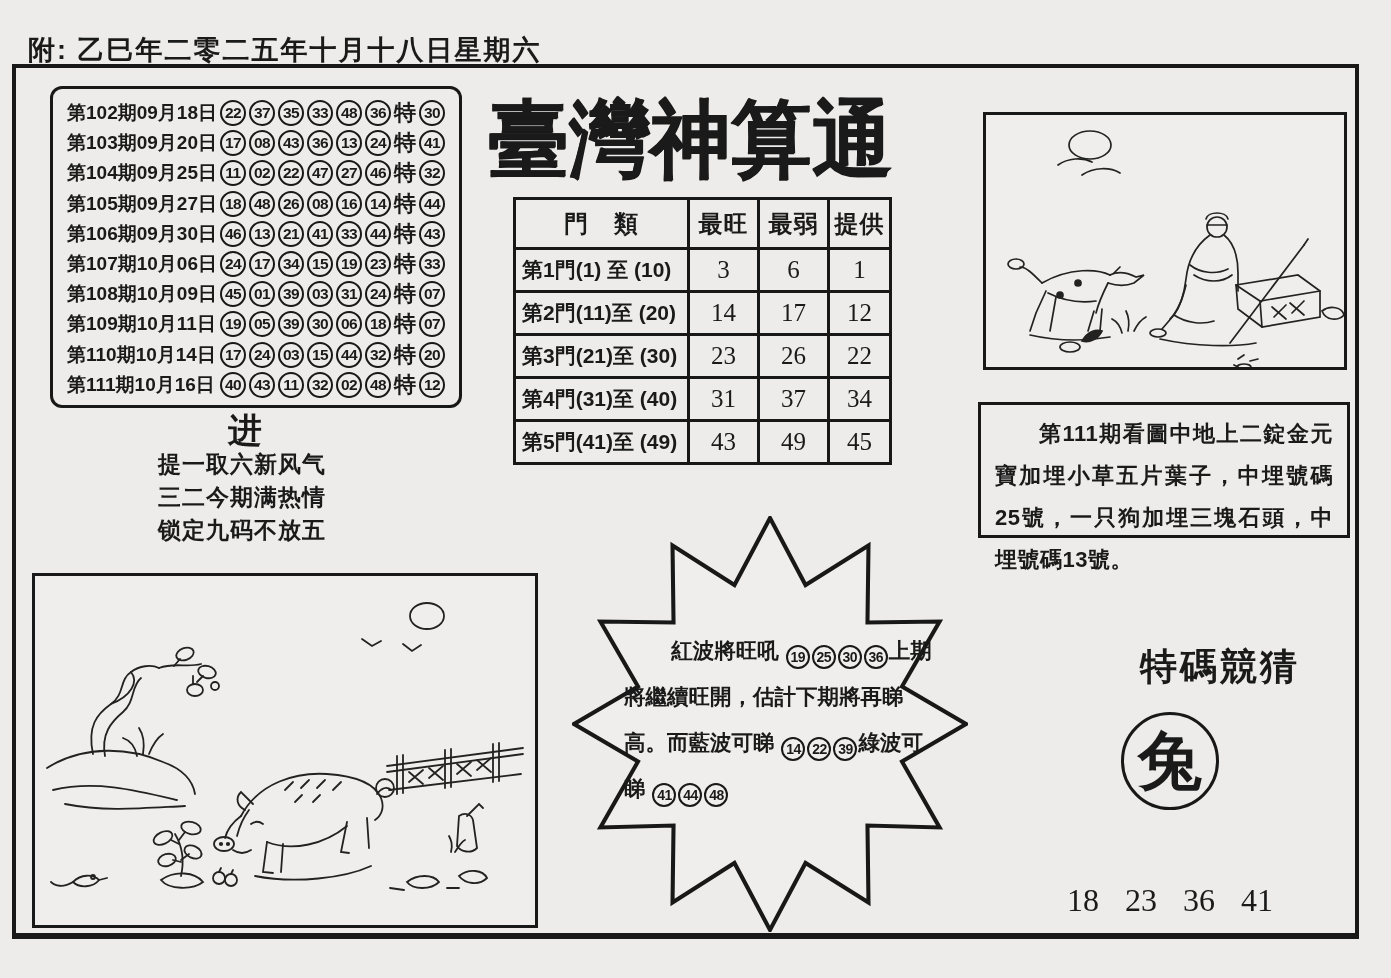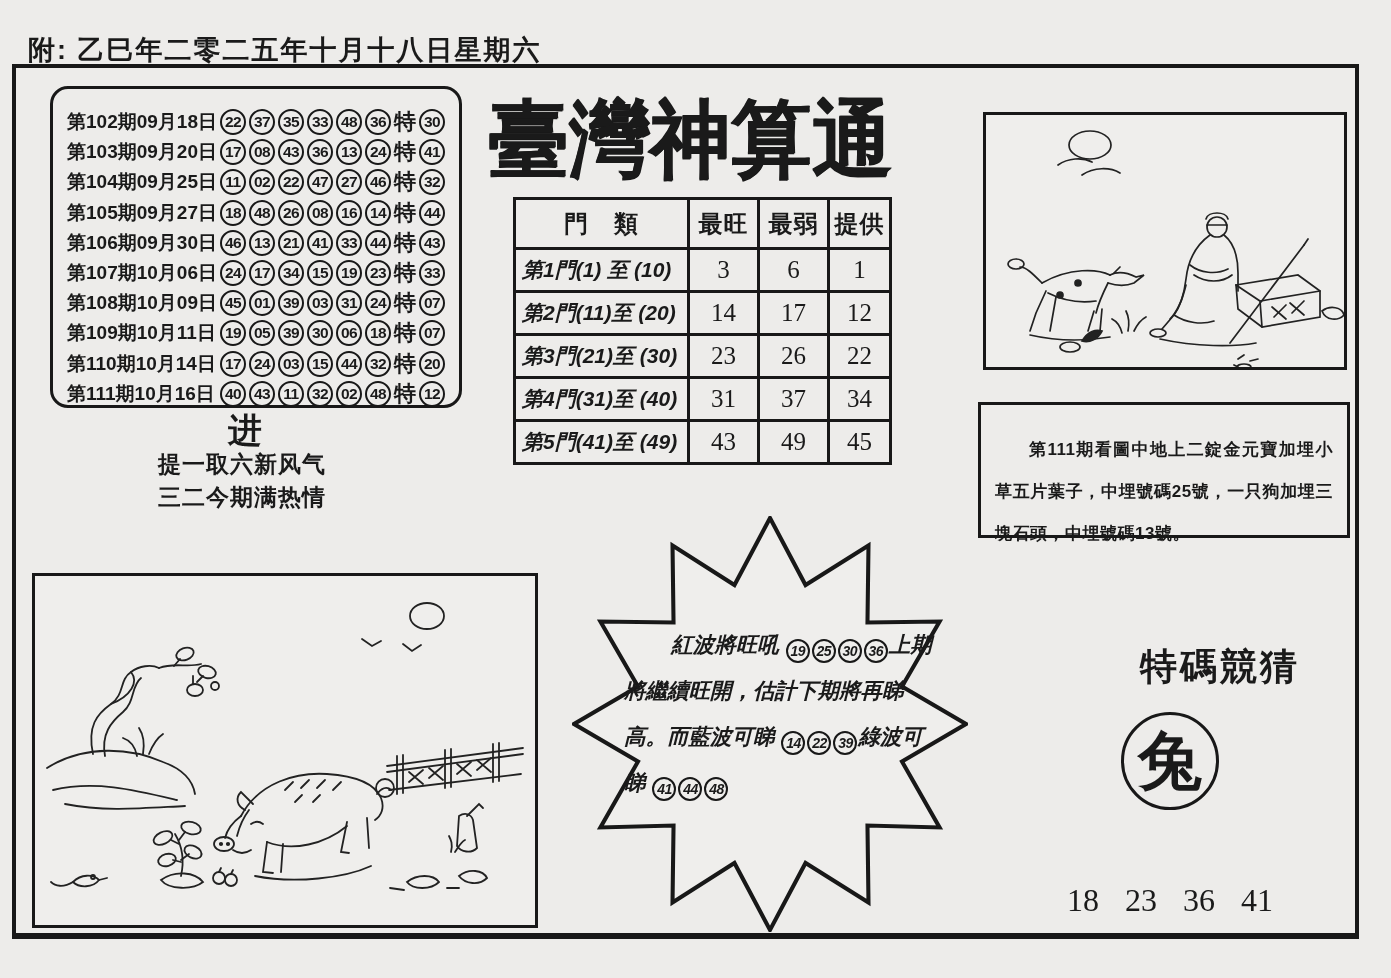--- a/index.html
+++ b/index.html
@@ -17,22 +17,22 @@
 
   
   .frame{
     left:12px;top:64px;width:1347px;height:875px;
     border:4px solid #181818;border-bottom-width:6px;box-sizing:border-box;
   }
 
   
   .results-box{
     left:50px;top:86px;width:412px;height:322px;
-    border:3px solid #181818;border-radius:18px;box-sizing:border-box;
-    padding:18px 0 0 14px;
+    border:3px solid #181818;border-radius:12px;box-sizing:border-box;
+    padding:9px 0 0 14px;
   }
   .result-row{display:flex;align-items:center;height:30.2px;}
   .r-label{
     width:150px;font-size:19px;font-weight:700;white-space:nowrap;
     letter-spacing:0px;flex:none;
   }
   .num-circle{
     flex:none;width:26px;height:26px;margin-left:3px;border:2px solid #181818;border-radius:50%;
     display:flex;align-items:center;justify-content:center;
     font-size:15.5px;font-weight:700;box-sizing:border-box;letter-spacing:-0.5px;
@@ -50,54 +50,54 @@
   
   .stats-table{left:513px;top:197px;border-collapse:collapse;}
   .stats-table th,.stats-table td{
     border:3px solid #181818;text-align:center;padding:4px;box-sizing:border-box;
   }
   .stats-table th{height:50px;font-size:24px;font-weight:900;letter-spacing:1px;}
   .stats-table td{height:43px;}
   .col-cat{width:174px;}
   .col-num{width:70px;}
   .col-num-last{width:62px;}
-  td.cat{font-size:21px;font-weight:800;text-align:left;padding-left:6px;white-space:nowrap;letter-spacing:0;font-style:italic;}
+  td.cat{font-size:21px;font-weight:800;text-align:left;padding-left:6px;white-space:nowrap;letter-spacing:0;}
   td.val{font-family:"Liberation Serif", serif;font-size:25px;font-weight:500;}
 
   
   .farmer-box{
     left:983px;top:112px;width:364px;height:258px;
     border:3px solid #181818;box-sizing:border-box;background:#efeeec;
   }
   .pig-box{
     left:32px;top:573px;width:506px;height:355px;
     border:3px solid #181818;box-sizing:border-box;background:#efeeec;
   }
   .farmer-box svg,.pig-box svg{display:block;width:100%;height:100%;}
 
   
   .hint-box{
     left:978px;top:402px;width:372px;height:136px;
     border:3px solid #181818;box-sizing:border-box;
-    padding:24px 14px 0 14px;
-    font-size:17px;font-weight:700;line-height:42px;letter-spacing:0.5px;
+    padding:8px 14px 0 14px;
+    font-size:22px;font-weight:700;line-height:42px;letter-spacing:0.5px;
     text-indent:2em;text-align:justify;
   }
 
   
   .poem{left:158px;top:408px;width:190px;}
   .poem-heading{font-size:34px;font-weight:800;text-align:center;margin-left:-16px;height:40px;}
   .poem-line{font-size:23px;font-weight:700;line-height:33px;letter-spacing:1px;white-space:nowrap;}
 
   
   .starburst{left:572px;top:516px;width:396px;height:416px;}
   .starburst svg{position:absolute;left:0;top:0;width:100%;height:100%;}
   .star-text{
-    position:absolute;left:52px;top:106px;width:306px;
-    font-size:21.5px;font-weight:800;line-height:46px;letter-spacing:0px;font-style:italic;
+    position:absolute;left:52px;top:112px;width:306px;
+    font-size:21.5px;font-weight:800;line-height:46px;letter-spacing:0px;
   }
   .star-line{white-space:nowrap;height:46px;}
   .star-line.indent{padding-left:2.2em;}
   .mini-circle{
     display:inline-flex;width:24px;height:24px;border:2px solid #181818;border-radius:50%;
     align-items:center;justify-content:center;font-size:14px;font-weight:700;
     box-sizing:border-box;margin:0 1px;vertical-align:-4px;letter-spacing:-0.5px;
   }
 
   
@@ -336,20 +336,21 @@
   </svg>
 </div>
 
 <div class="abs hint-box">第111期看圖中地上二錠金元寶加埋小草五片葉子，中埋號碼25號，一只狗加埋三塊石頭，中埋號碼13號。</div>
 
 <div class="abs poem">
   <div class="poem-heading">进</div>
   <div>
       <div class="poem-line">提一取六新风气</div>
       <div class="poem-line">三二今期满热情</div>
+      <div class="poem-line">锁定九码不放五</div>
     </div>
 </div>
 
 <div class="abs pig-box">
   <svg viewBox="0 0 500 349">
     <g stroke="#222" stroke-width="1.8" fill="none" stroke-linecap="round">
       <ellipse cx="392" cy="40" rx="17" ry="13"></ellipse>
       <path d="M327 63 l10 7 9 -5"></path>
       <path d="M368 68 l9 7 9 -6"></path>
 

